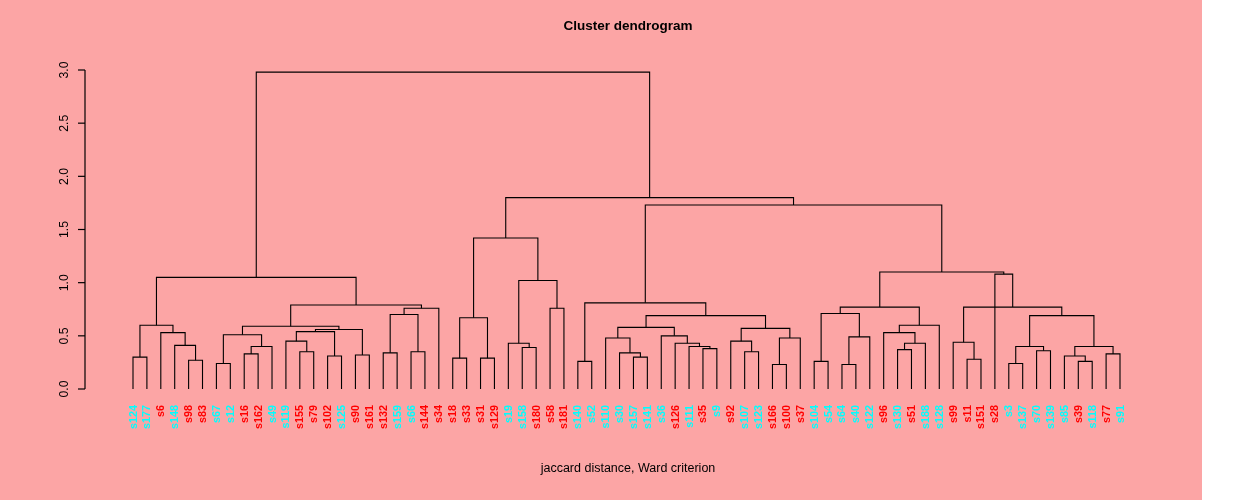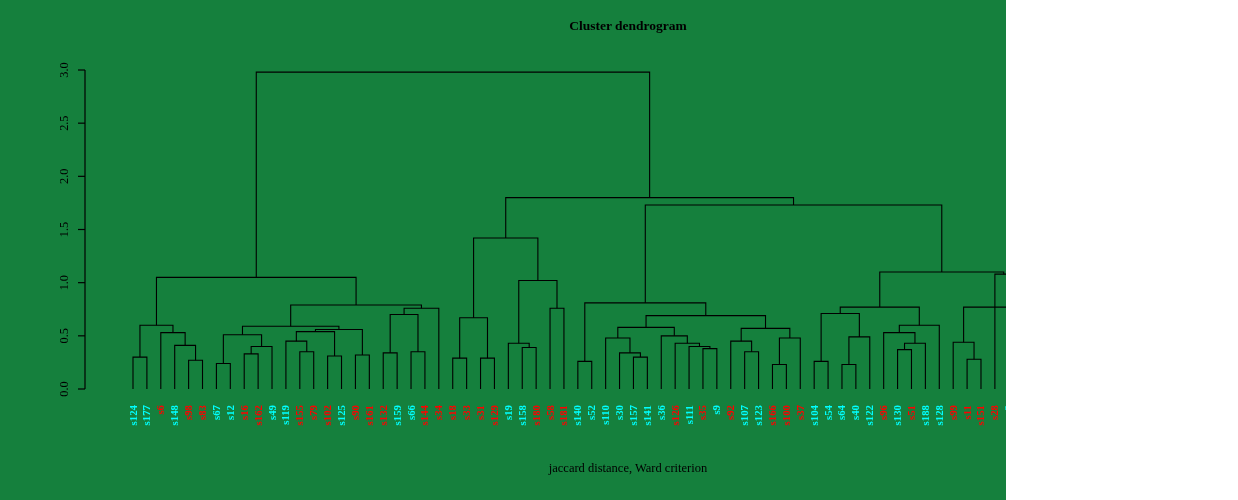--- a/index.html
+++ b/index.html
@@ -1,18 +1,18 @@
 <!DOCTYPE html>
 <html><head>
 <meta charset="utf-8">
 <style>
   html,body{margin:0;padding:0;background:#ffffff;}
   #screen{
-    position:relative;width:1006px;height:500px;background:#15803d;overflow:hidden;
-    font-family:Liberation Serif, serif;
+    position:relative;width:1202px;height:500px;background:#fca5a5;overflow:hidden;
+    font-family:Liberation Sans, sans-serif;
   }
   .plot-title{
     position:absolute;left:0;top:18px;width:1256px;text-align:center;
     font-size:13.5px;font-weight:bold;color:#000;
   }
   .x-caption{
     position:absolute;left:0;top:461px;width:1256px;text-align:center;
     font-size:12.5px;font-weight:normal;color:#000;
   }
   svg{position:absolute;left:0;top:0;}

